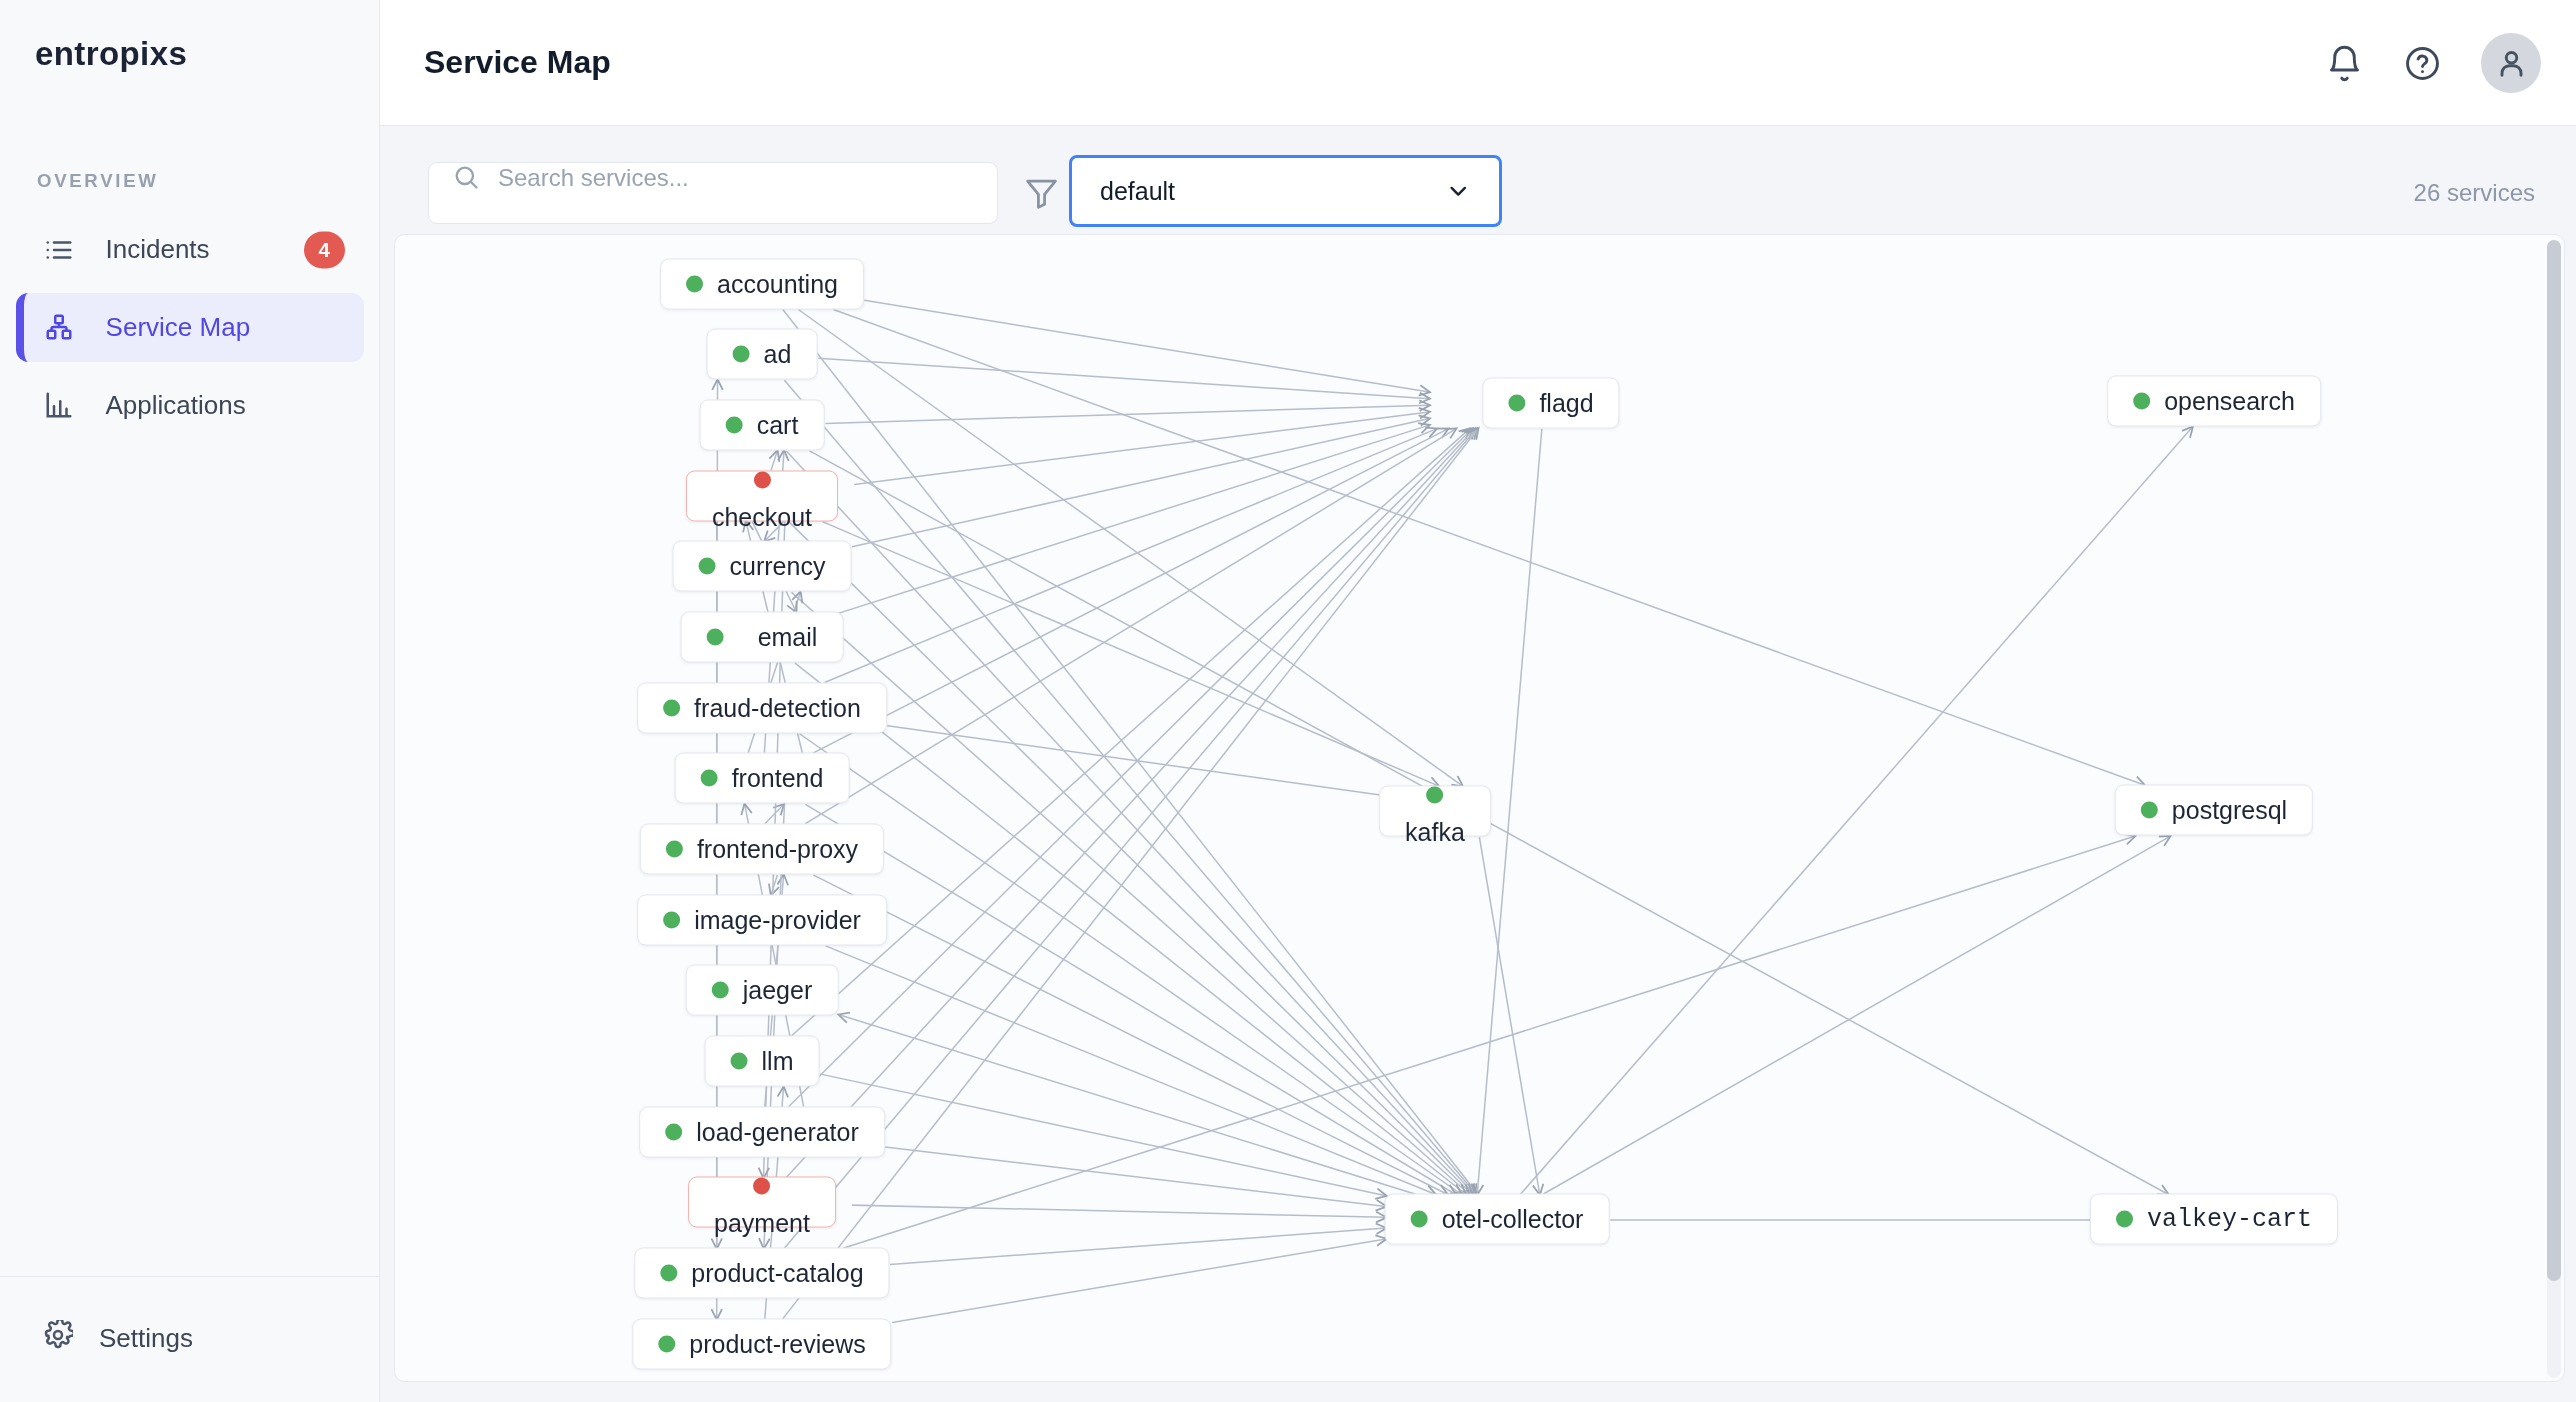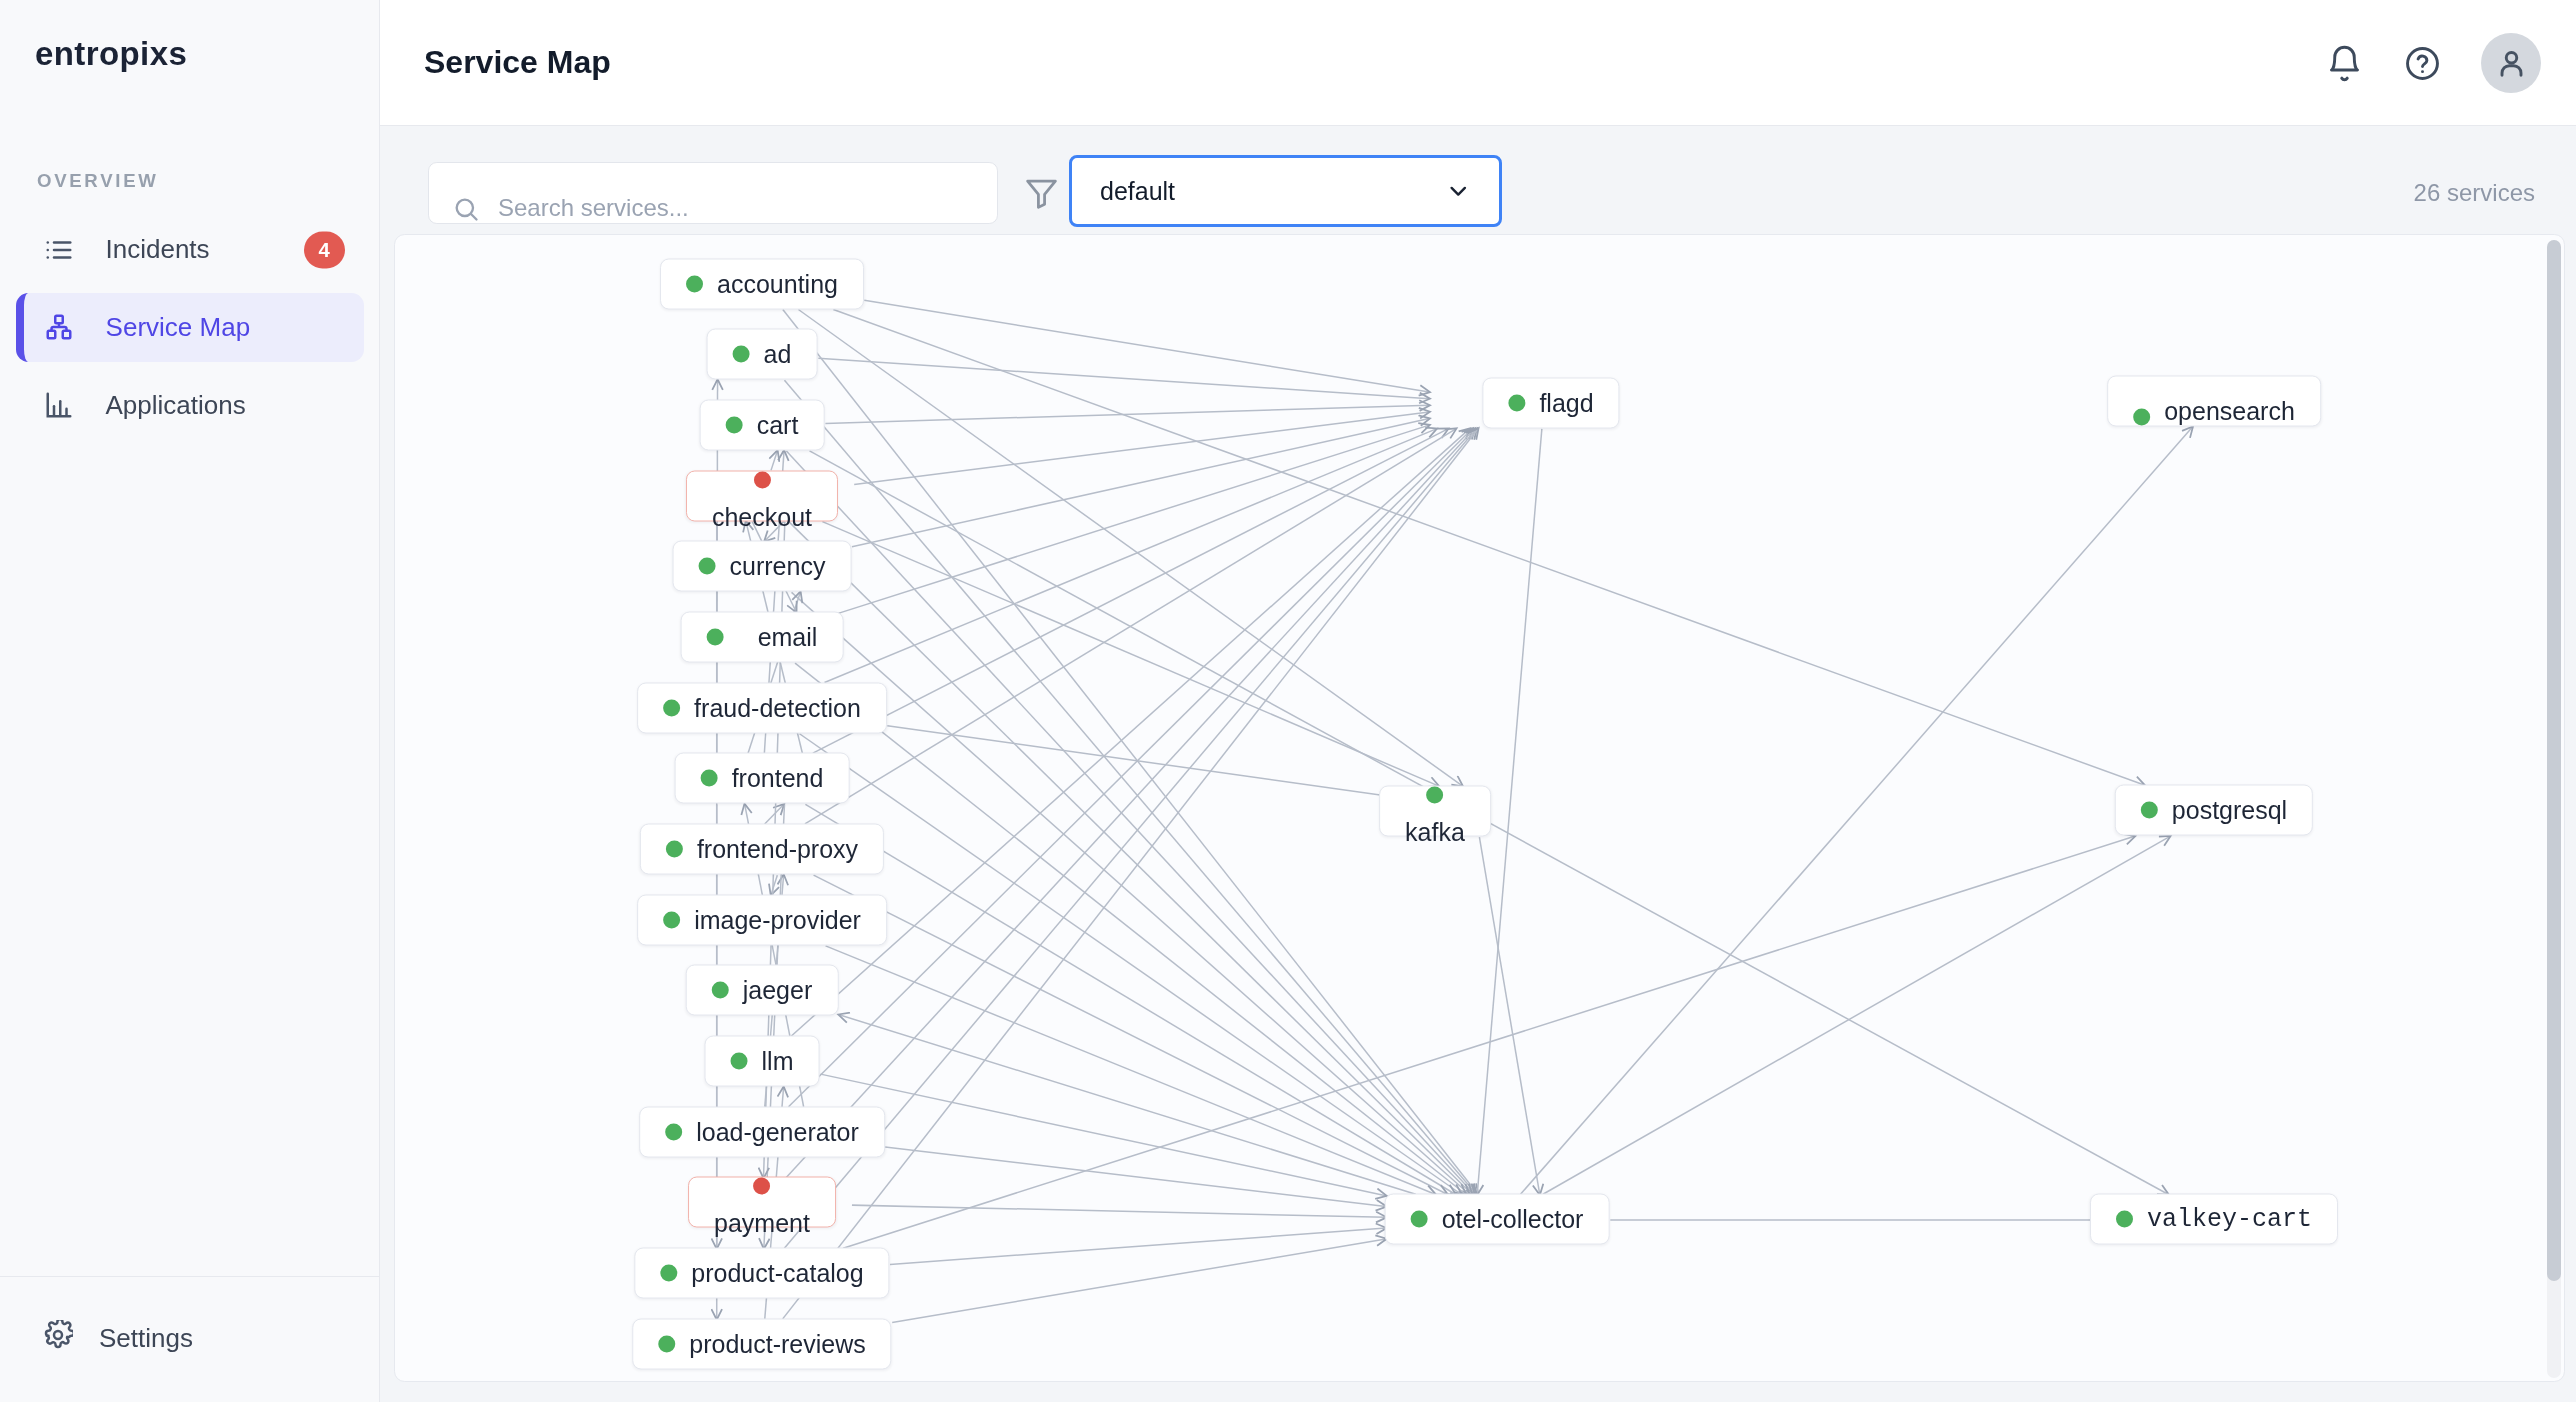--- a/index.html
+++ b/index.html
@@ -41,21 +41,21 @@
     border-bottom:1.8px solid #e7e9ee;box-sizing:border-box;
   }
   .page-title{position:absolute;left:44px;top:44px;font-size:32px;font-weight:700;color:#131c2b;}
   .header-actions{position:absolute;right:35px;top:0;height:126px;display:flex;align-items:center;gap:39px;}
   .hicon{width:39px;height:39px;display:flex;align-items:center;justify-content:center;cursor:pointer;}
   .avatar{width:60px;height:60px;border-radius:50%;background:#d4d8de;display:flex;align-items:center;justify-content:center;cursor:pointer;}
   
   .search-box{
     position:absolute;left:428px;top:162px;width:570px;height:62px;background:#fff;
     border:1.8px solid #e3e6ec;border-radius:8.8px;box-sizing:border-box;
-    display:flex;align-items:flex-end;gap:16px;padding:0 23px;
+    display:flex;align-items:flex-start;gap:16px;padding:0 23px;
   }
   .search-box input{
     border:none;outline:none;background:transparent;font-size:24px;color:#374151;width:100%;
     font-family:"Liberation Sans", sans-serif;
   }
   .search-box input::placeholder{color:#9aa3b2;}
   .funnel{position:absolute;left:1023px;top:175px;width:37px;height:37px;cursor:pointer;}
   .env-select{
     position:absolute;left:1069px;top:155px;width:433px;height:72px;background:#fff;
     border:3.5px solid #3f83f6;border-radius:8px;box-sizing:border-box;cursor:pointer;
@@ -334,21 +334,21 @@
         <span>flagd</span>
       </div>
       <div class="node" style="left: 1040px; top: 576px; flex-direction: column;">
         <span class="dot" style="background: rgb(76, 176, 92);"></span>
         <span>kafka</span>
       </div>
       <div class="node" style="left: 1102px; top: 984px;">
         <span class="dot" style="background: rgb(76, 176, 92);"></span>
         <span>otel-collector</span>
       </div>
-      <div class="node" style="left: 1819px; top: 166px; align-items: flex-end;">
+      <div class="node" style="left: 1819px; top: 166px;">
         <span class="dot" style="background: rgb(76, 176, 92);"></span>
         <span>opensearch</span>
       </div>
       <div class="node" style="left: 1819px; top: 575px;">
         <span class="dot" style="background: rgb(76, 176, 92);"></span>
         <span>postgresql</span>
       </div>
       <div class="node" style="left: 1819px; top: 984px; font-family: Liberation Mono, monospace;">
         <span class="dot" style="background: rgb(76, 176, 92);"></span>
         <span>valkey-cart</span>

